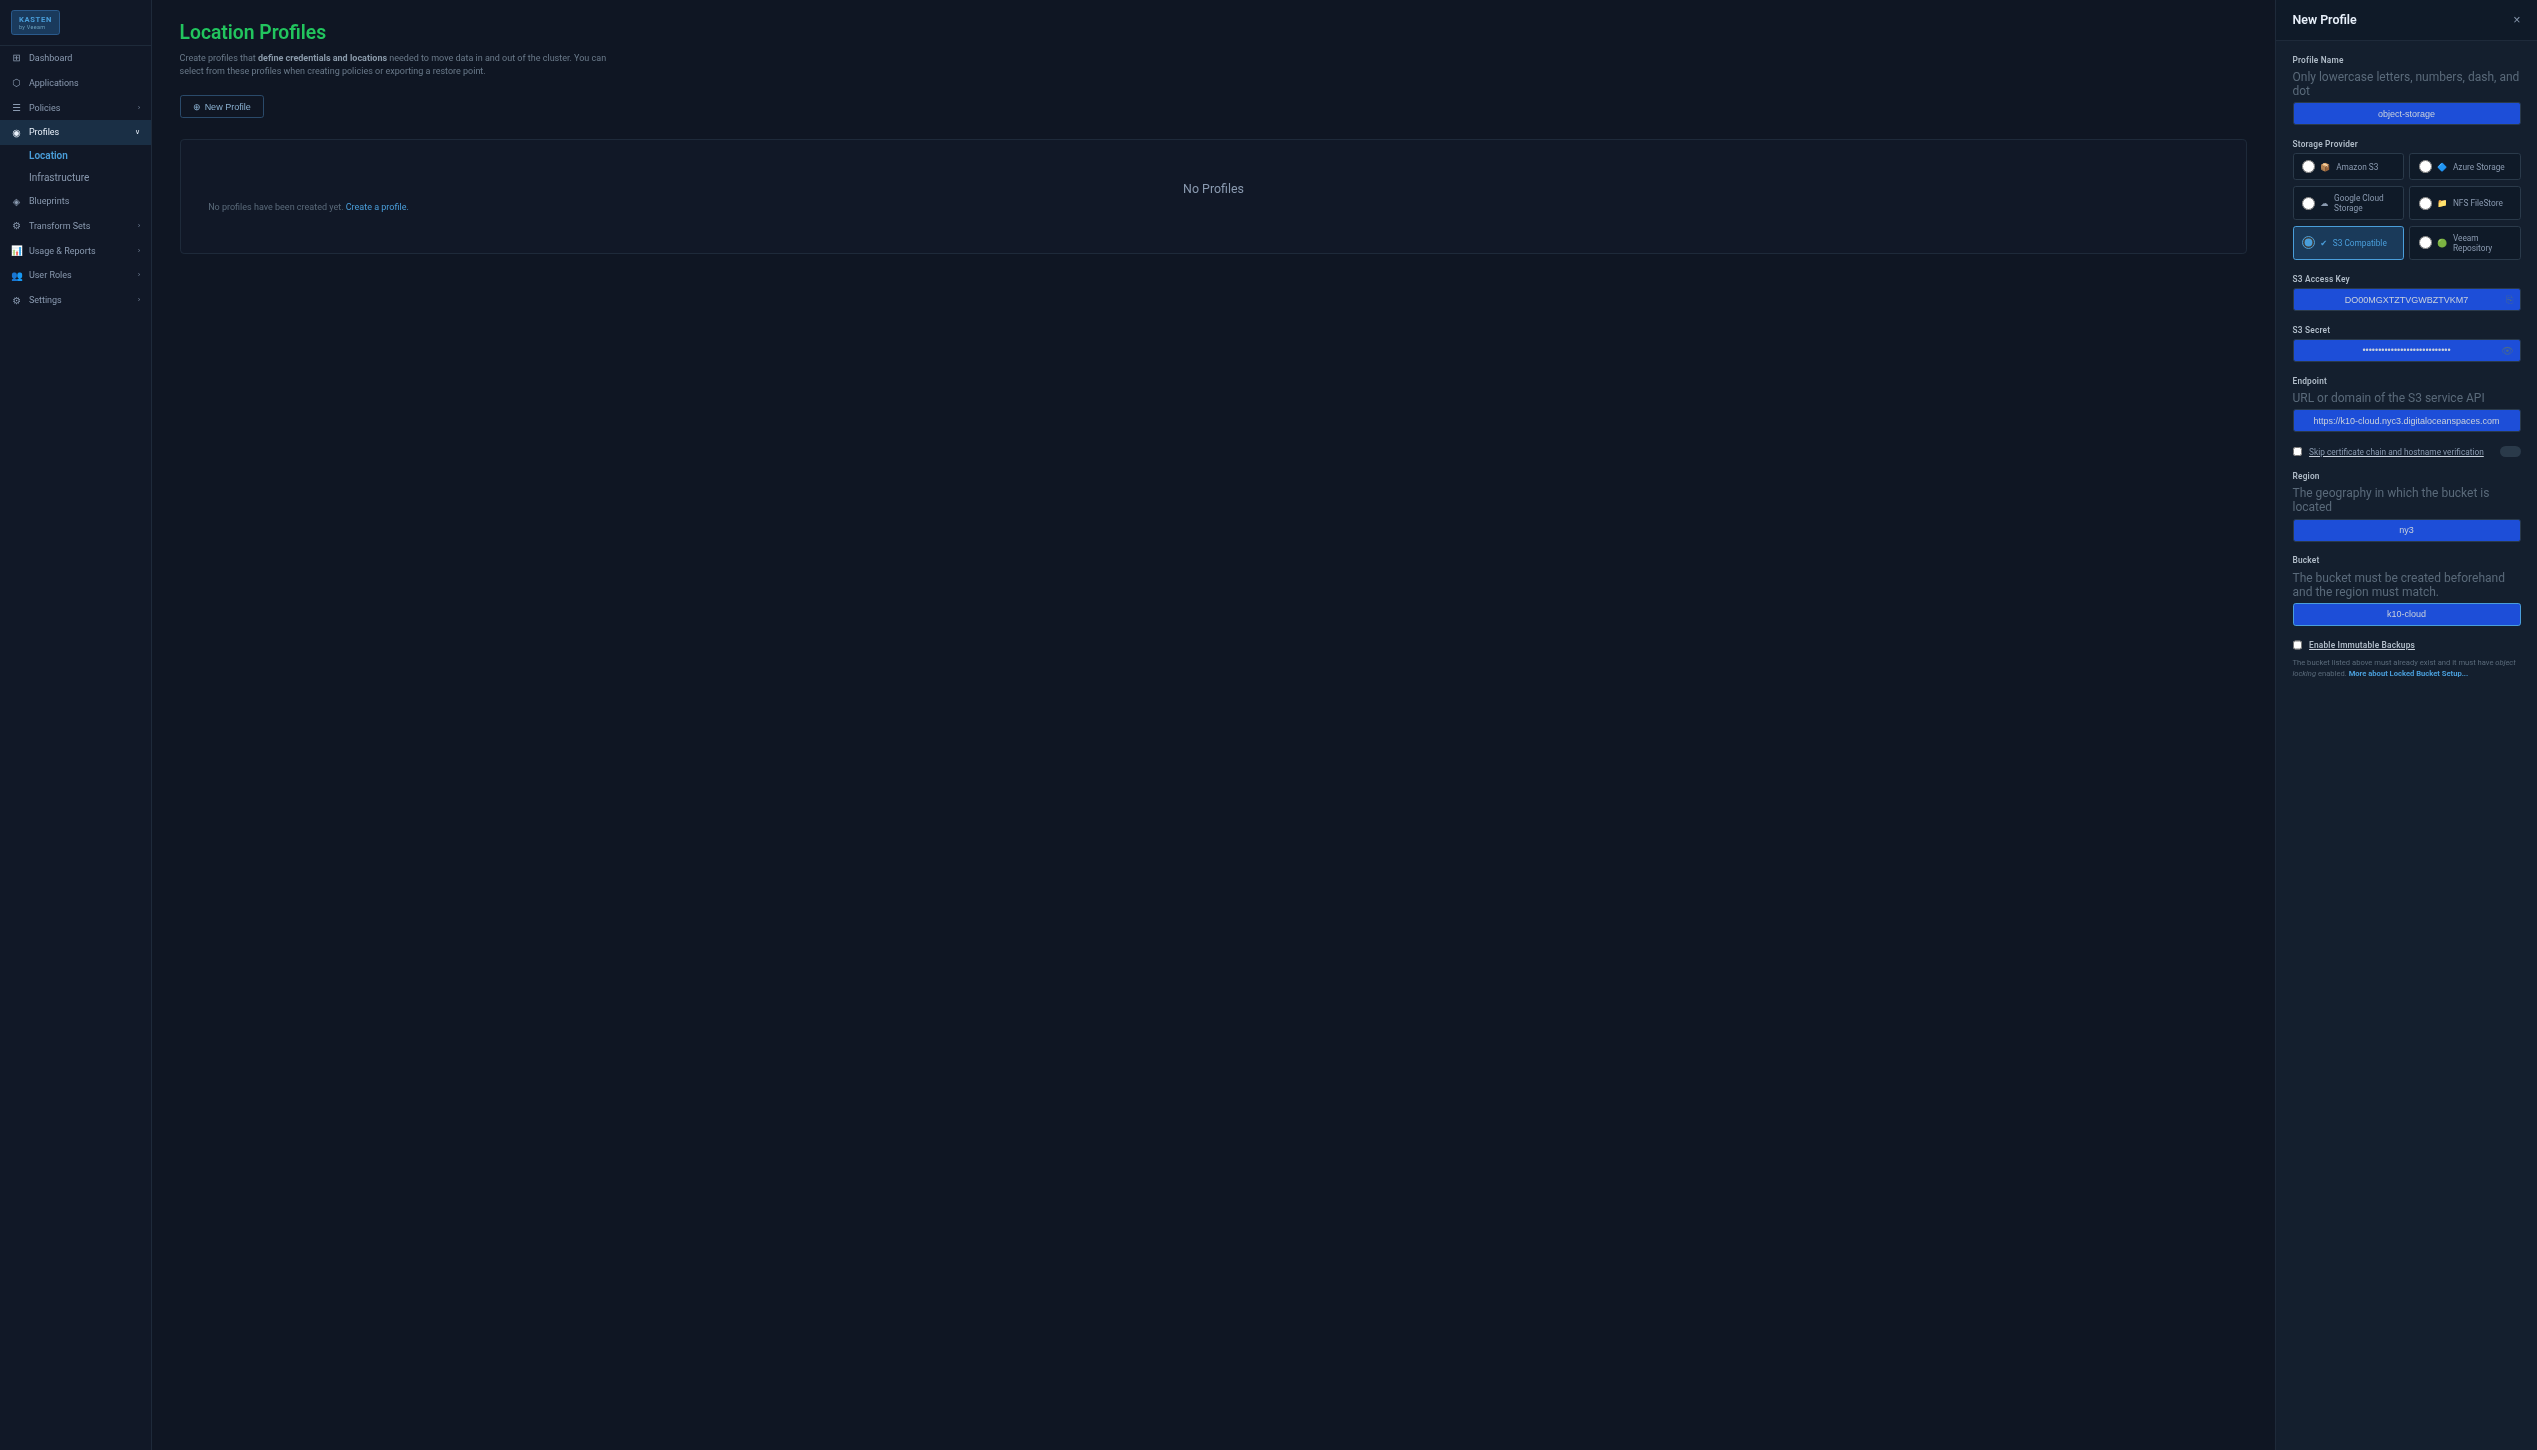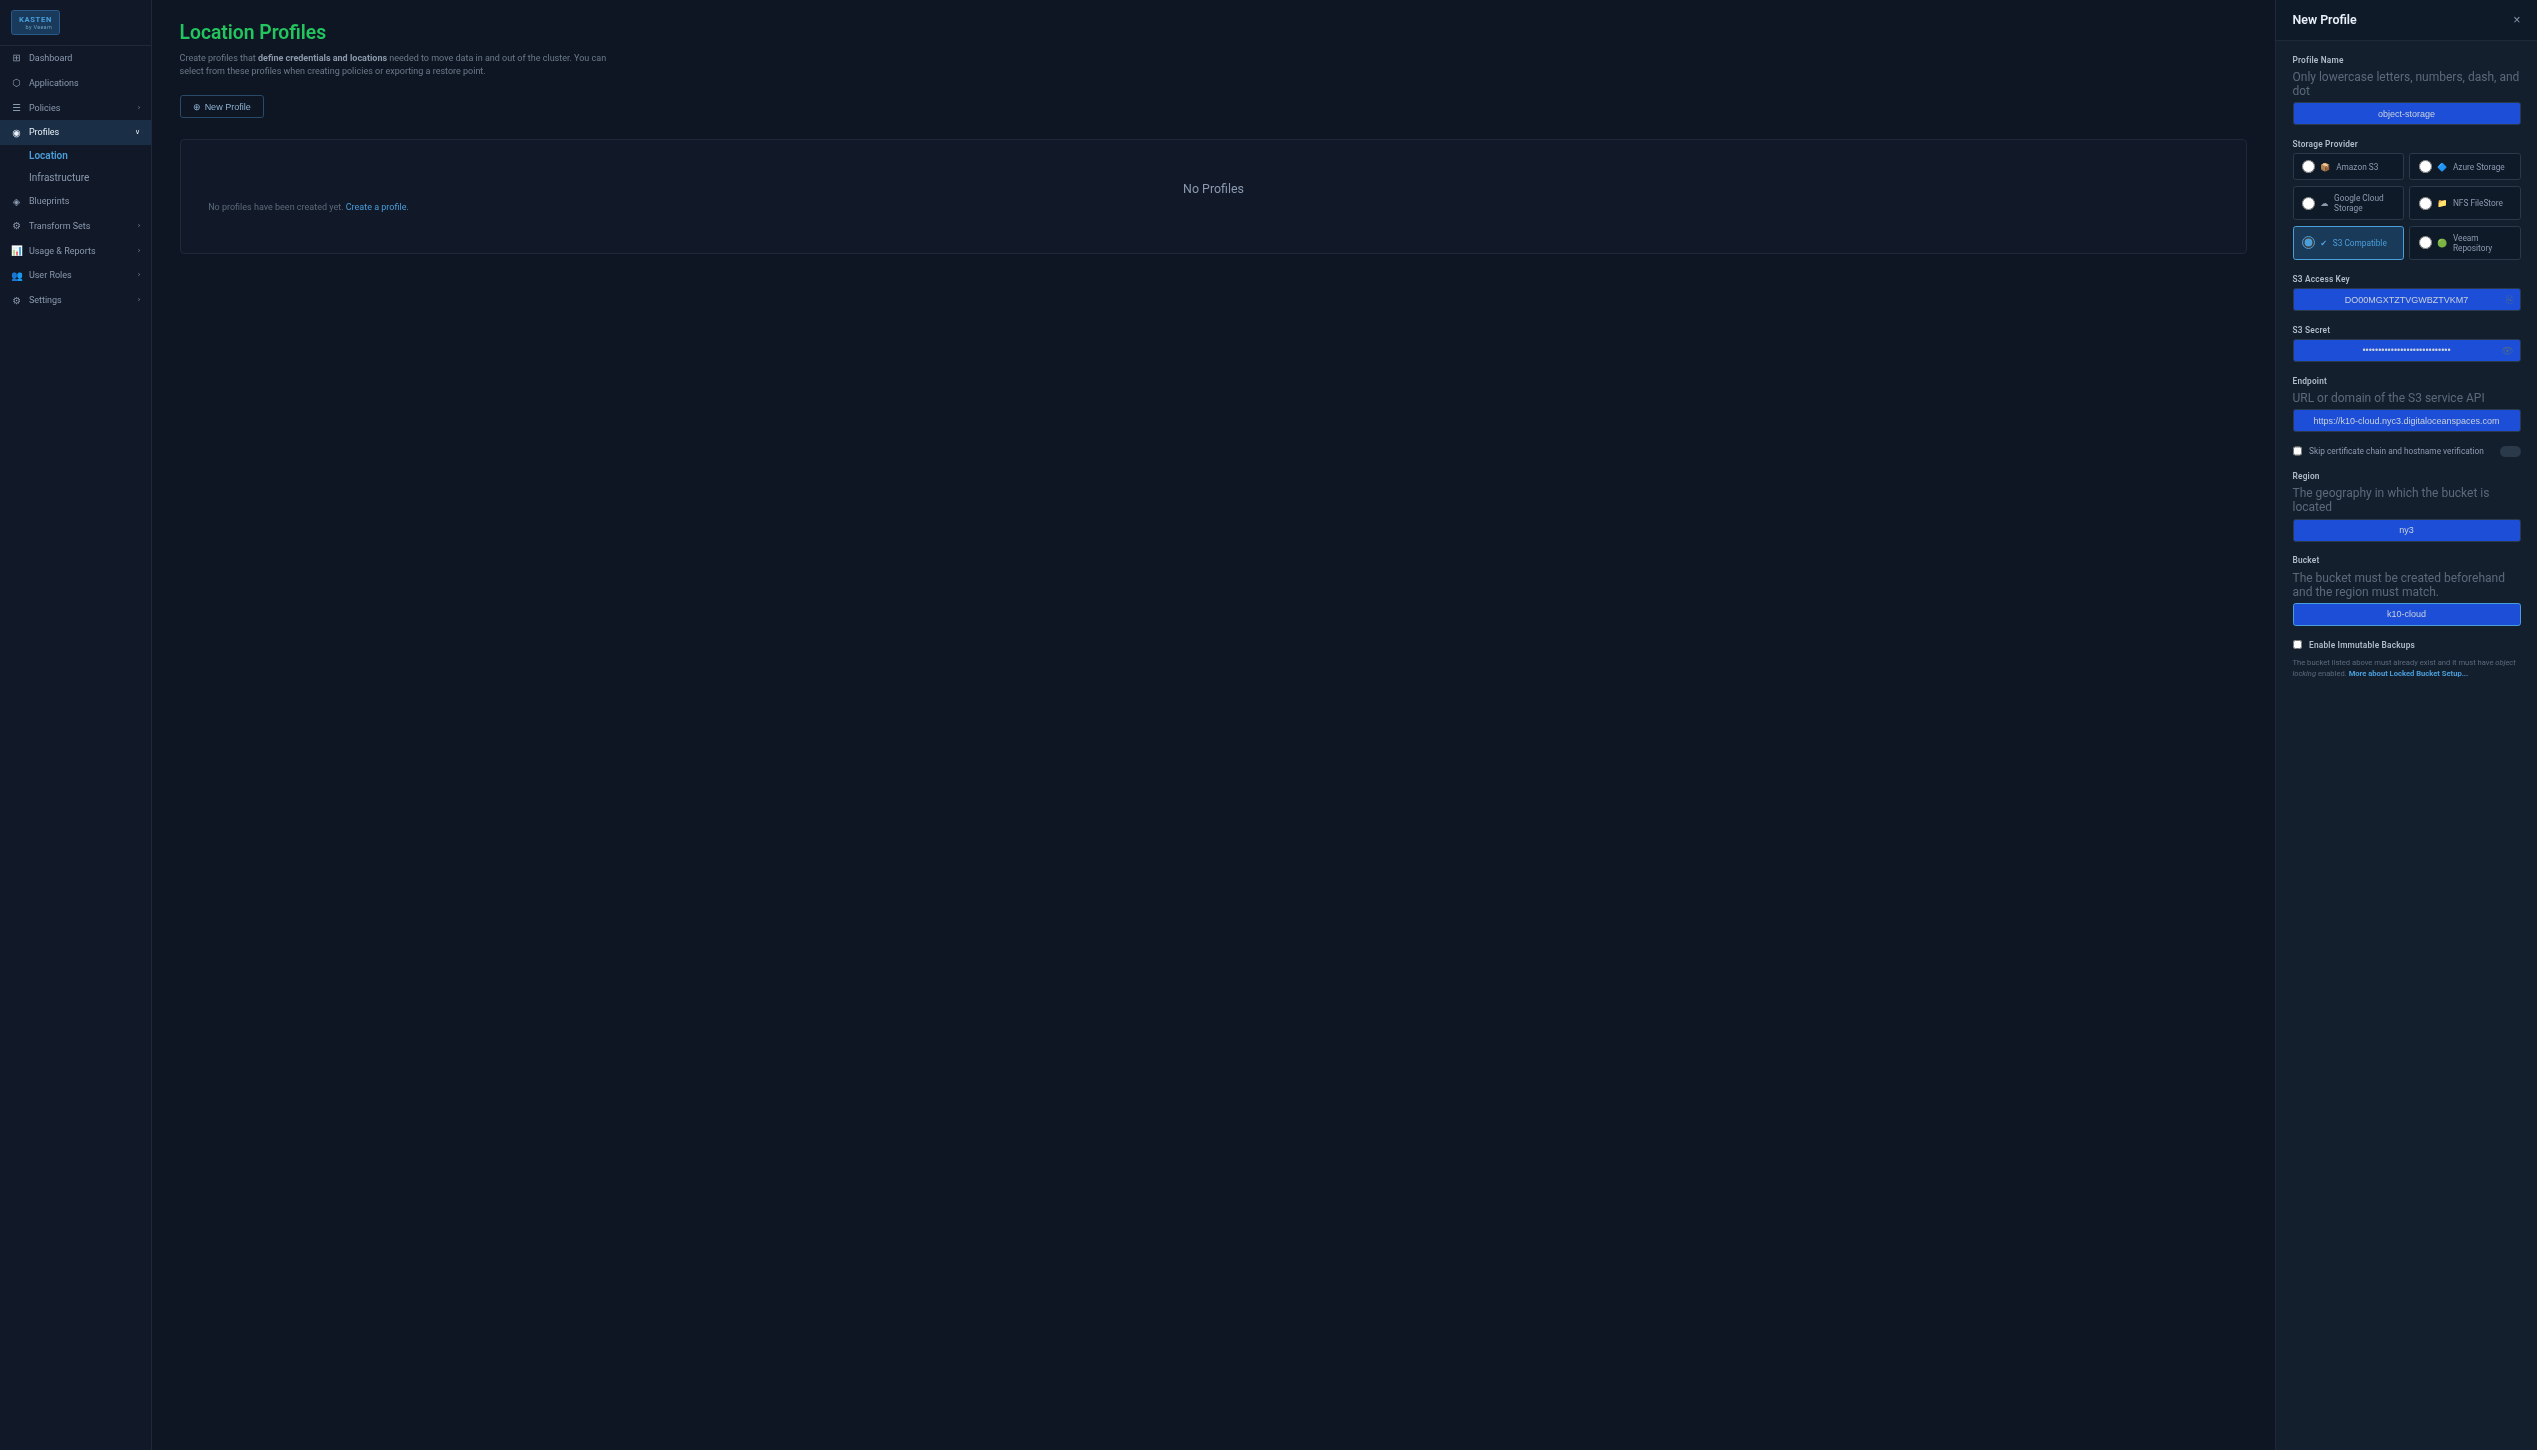--- a/index.html
+++ b/index.html
@@ -25,21 +25,21 @@
       padding: 9.7px 11px;
       border-bottom: 0.7px solid #1e2a3a;
     }
     .logo-box {
       background: #1a3a5c;
       border: 0.7px solid #2a5a8c;
       border-radius: 2.8px;
       padding: 4.1px 6.9px;
       display: inline-flex;
       flex-direction: column;
-      align-items: flex-end;
+      align-items: flex-start;
     }
     .logo-kasten {
       font-size: 7.6px;
       font-weight: 700;
       color: #4a9eda;
       letter-spacing: 0.7px;
     }
     .logo-veeam {
       font-size: 5.5px;
       color: #6a9eba;
@@ -219,21 +219,23 @@
     .provider-option.selected {
       background: #1a3a5a;
       border-color: #4a9eda;
       color: #4a9eda;
     }
     .provider-option input[type="radio"] { accent-color: #4a9eda; }
 
     
     .toggle-row {
       display: flex;
+      align-items: center;
       gap: 6.9px;
+      text-decoration: underline;
     }
     .toggle-checkbox { width: 9.7px; height: 9.7px; accent-color: #4a9eda; }
     .toggle-label { font-size: 8.3px; color: #8a9ab0; }
     .toggle-switch {
       width: 20.7px;
       height: 11px;
       background: #2a3a4a;
       border-radius: 5.5px;
       position: relative;
       cursor: pointer;

